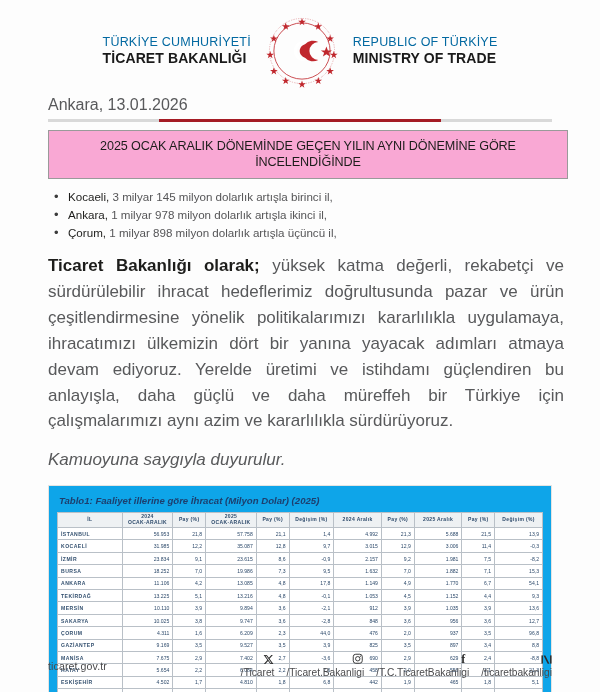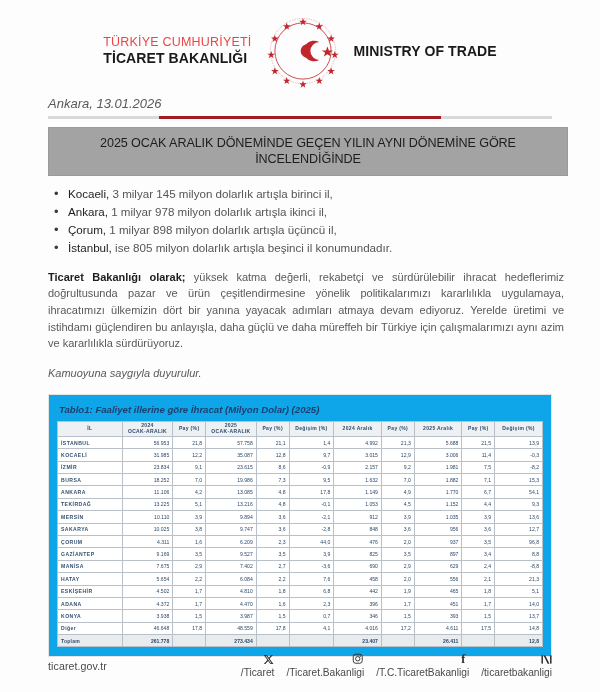--- a/index.html
+++ b/index.html
@@ -23,58 +23,57 @@
     align-items: center;
     justify-content: center;
     gap: 14px;
     padding: 14px 0 6px 0;
   }
   .hdr-text { line-height: 1.18; }
   .hdr-text.left  { text-align: left; }
   .hdr-text.right { text-align: left; }
   .hdr-line1 {
     font-size: 12.5px;
-    color: #ef4444;
+    color: #0369a1;
     letter-spacing: 0.2px;
     font-weight: 400;
   }
   .hdr-line2 {
     font-size: 14px;
     color: #1a1a1a;
     letter-spacing: 0.1px;
     font-weight: bold;
   }
   .emblem { width: 74px; height: 74px; flex: 0 0 74px; }
 
   
   .datebar {
     padding: 2px 0 0 48px;
-    font-size: 13px;
+    font-size: 16px;
     color: #58595b;
-    font-style: italic;
   }
   .rule-wrap {
     position: relative;
     margin: 5px 48px 0 48px;
     height: 3px;
   }
   .rule-grey {
     position: absolute; left: 0; right: 0; top: 0;
     height: 3px; background: #d9d9d9;
   }
   .rule-red {
     position: absolute; left: 22%; width: 56%; top: 0;
     height: 3px; background: #a51c25;
   }
 
   
   .title-box {
     margin: 8px 32px 0 48px;
     border: 1px solid #9a9a9a;
-    background: #a3a3a3;
+    background: #f9a8d4;
     padding: 7px 10px 8px 10px;
     text-align: center;
   }
   .title-box .t-line {
     font-size: 12.6px;
     color: #1d1d1b;
     line-height: 1.28;
     letter-spacing: -0.1px;
   }
 
@@ -94,21 +93,21 @@
   .bullets li::before {
     content: "\2022";
     position: absolute; left: 6px; top: -1px;
     font-size: 13px; color: #3b3b3b;
   }
   .bullets b { color: #1d1d1b; font-weight: normal; }
 
   
   .para {
     margin: 11px 36px 0 48px;
-    font-size: 11px;
+    font-size: 17px;
     line-height: 1.52;
     color: #58595b;
     text-align: justify;
   }
   .para b { color: #1d1d1b; font-weight: bold; }
   .para.tight { margin-top: 13px; text-align: left; font-style: italic; }
 
   
   .table-block {
     margin: 12px 48px 0 48px;
@@ -216,40 +215,40 @@
           <path d="M54 30 A20 20 0 1 0 54 70 A15.5 15.5 0 1 1 54 30 Z" fill="#c0272d"></path>
           <path d="M56 37 A13.5 13.5 0 1 0 56 63 A10.5 10.5 0 1 1 56 37 Z" fill="#ffffff"></path>
           <path d="M60 42 A9 9 0 1 0 60 58 A7 7 0 1 1 60 42 Z" fill="#c0272d"></path>
           <path d="M72 38 A14 14 0 1 0 72 62 A11 11 0 1 1 72 38 Z" fill="#c0272d"></path>
           <polygon points="83,44 85.0,49.2 90.5,49.2 86.1,52.4 87.8,57.6 83,54.4 78.2,57.6 79.9,52.4 75.5,49.2 81,49.2" fill="#c0272d"></polygon>
         </g>
       </svg>
     </div>
 
     <div class="hdr-text right">
+      <div class="hdr-line1">REPUBLIC OF TÜRKİYE</div>
       <div class="hdr-line2">MINISTRY OF TRADE</div>
     </div>
   </div>
 
   <div class="datebar">Ankara, 13.01.2026</div>
   <div class="rule-wrap">
     <div class="rule-grey"></div>
     <div class="rule-red"></div>
   </div>
 
   <div class="title-box">
     <div class="t-line">2025 OCAK ARALIK DÖNEMİNDE GEÇEN YILIN AYNI DÖNEMİNE GÖRE</div>
     <div class="t-line">İNCELENDİĞİNDE</div>
   </div>
 
   <ul class="bullets">
     <li><b>Kocaeli,</b><span> 3 milyar 145 milyon dolarlık artışla birinci il,</span></li>
     <li><b>Ankara,</b><span> 1 milyar 978 milyon dolarlık artışla ikinci il,</span></li>
     <li><b>Çorum,</b><span> 1 milyar 898 milyon dolarlık artışla üçüncü il,</span></li>
-    <li><b>İstanbul,</b><span> ise 805 milyon dolarlık artışla beşinci il konumundadır.</span></li>
   </ul>
 
   <p class="para">
     <b>Ticaret Bakanlığı olarak;</b><span> yüksek katma değerli, rekabetçi ve sürdürülebilir ihracat hedeflerimiz doğrultusunda pazar ve ürün çeşitlendirmesine yönelik politikalarımızı kararlılıkla uygulamaya, ihracatımızı ülkemizin dört bir yanına yayacak adımları atmaya devam ediyoruz. Yerelde üretimi ve istihdamı güçlendiren bu anlayışla, daha güçlü ve daha müreffeh bir Türkiye için çalışmalarımızı aynı azim ve kararlılıkla sürdürüyoruz.</span>
   </p>
 
   <p class="para tight">Kamuoyuna saygıyla duyurulur.</p>
 
   <div class="table-block">
     <div class="tbl-caption">Tablo1: Faaliyet illerine göre İhracat (Milyon Dolar) (2025)</div>

